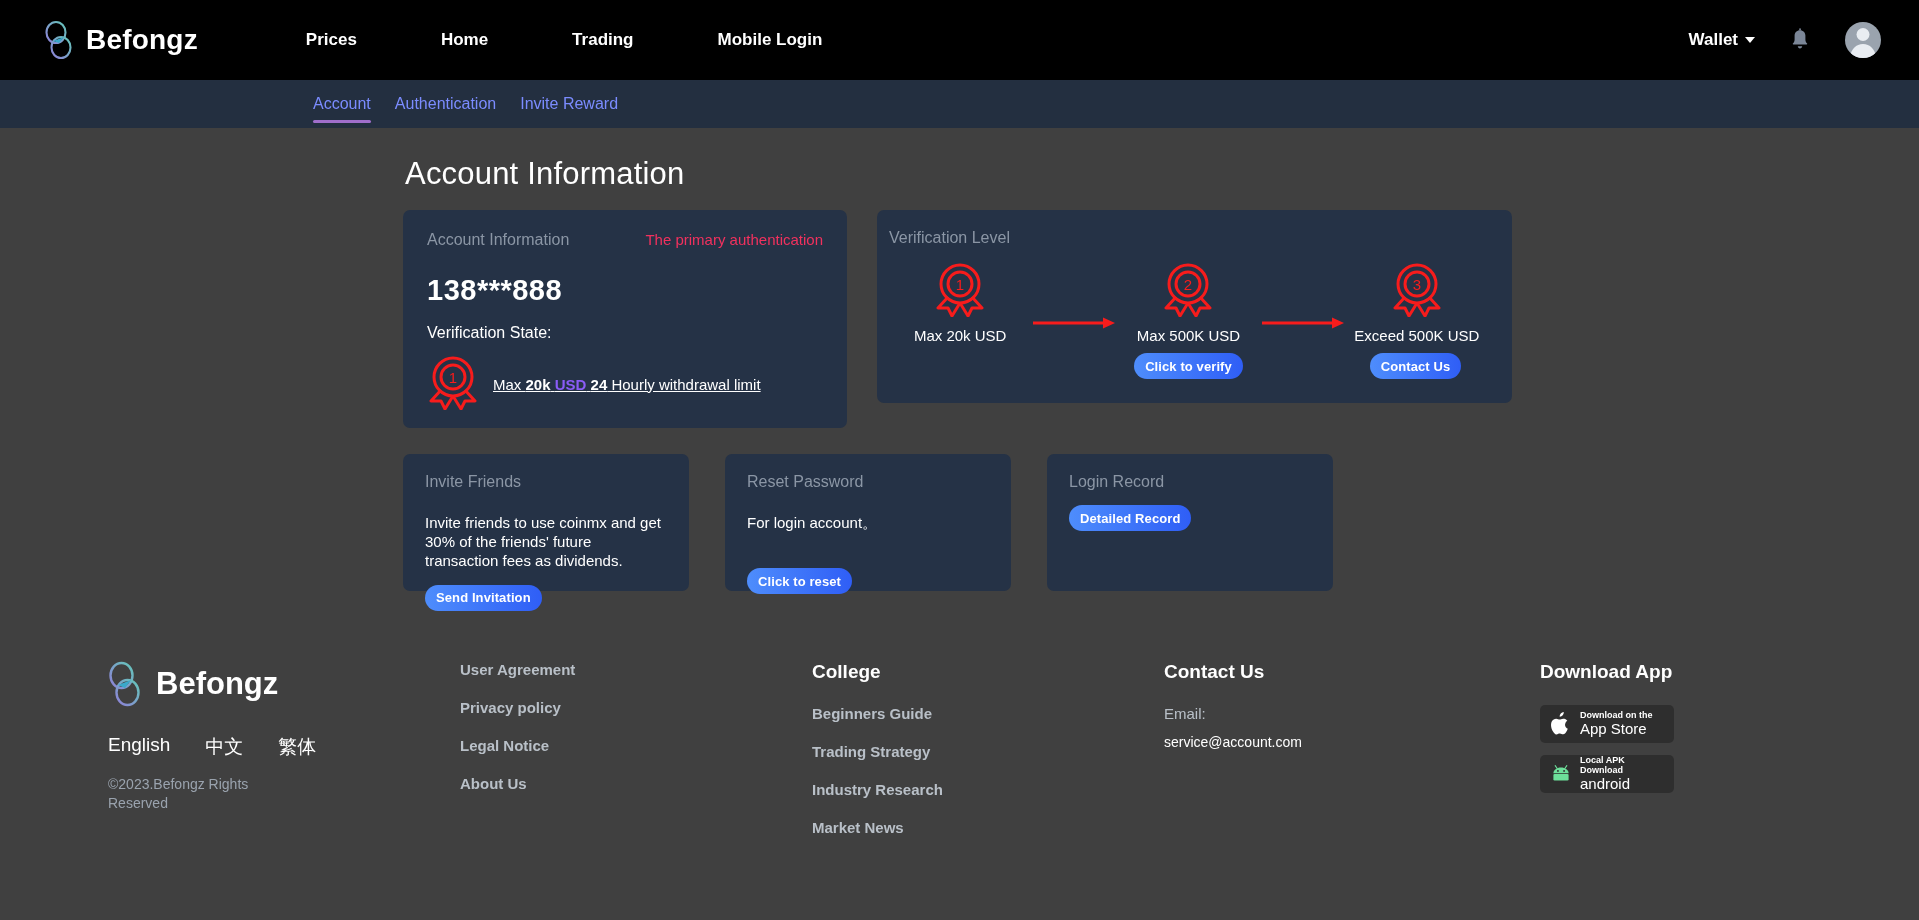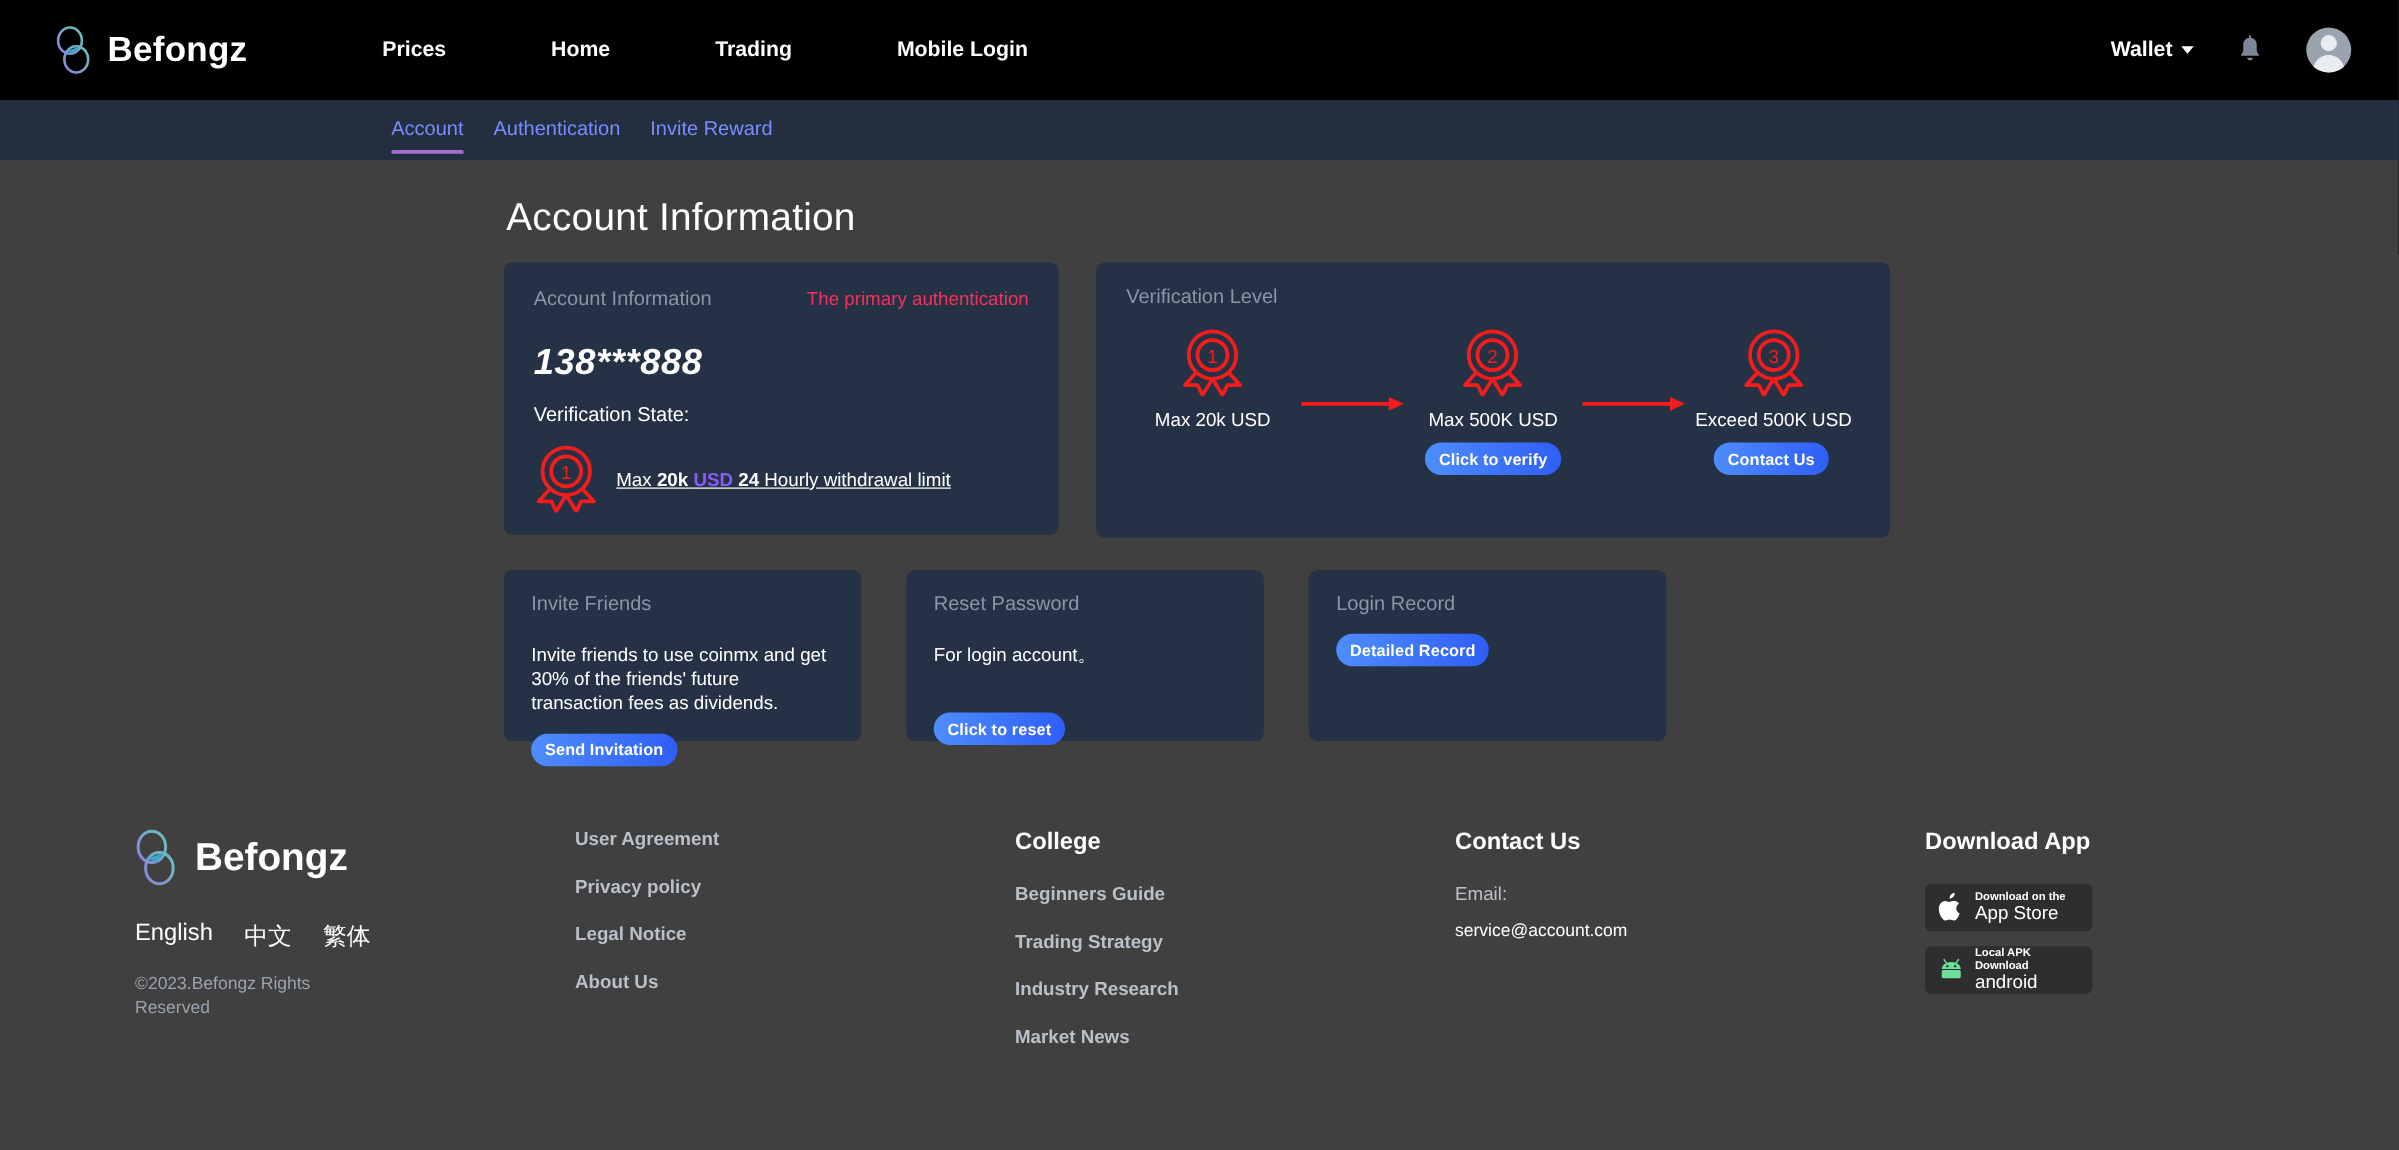--- a/index.html
+++ b/index.html
@@ -79,28 +79,28 @@
   }
   .grid-wrap { margin-left: 403px; }
 
   .row1 { display:flex; gap: 30px; }
   .card { background:#253246; border-radius:7px; position:relative; }
   .card-title { color:#8b96a5; font-size:16px; }
 
   .card-acct { width: 444px; height: 218px; padding: 21px 24px 0 24px; }
   .acct-head { display:flex; justify-content:space-between; align-items:flex-start; }
   .primary-auth { color:#f2315e; font-size:15px; }
-  .acct-number { color:#ffffff; font-size:29px; font-weight:bold; margin-top:25px; letter-spacing:.5px;font-style:italic; }
+  .acct-number { color:#ffffff; font-size:29px; font-weight:bold; margin-top:25px; letter-spacing:.5px; }
   .verif-state { color:#ffffff; font-size:16px; margin-top:17px; }
   .verif-row { display:flex; align-items:center; gap:14px; margin-top:12px; }
   .verif-text { color:#ffffff; font-size:15px;text-decoration:underline; }
   .verif-text b { font-weight:bold; }
   .usd { color:#8a5cf6; font-weight:bold; }
 
-  .card-level { width: 635px; height: 220px; padding: 19px 24px 0 24px; }
+  .card-level { width: 635px; height: 193px; padding: 19px 24px 0 12px; }
   .levels { display:flex; align-items:flex-start; justify-content:center; margin-top:14px; gap:0; }
   .lvl { width: 152px; display:flex; flex-direction:column; align-items:center; }
   .lvl-label { color:#ffffff; font-size:15px; margin-top:6px; white-space:nowrap; }
   .arrow { width: 86px; margin-top: 55px; display:block; }
   .lvl-btns { display:flex; justify-content:center; margin-top:9px; }
   .lvl-btn-slot { width:152px; display:flex; justify-content:center; }
   .spacer86 { width:86px; }
 
   .btn {
     display:inline-flex; align-items:center; justify-content:center;
@@ -115,21 +115,21 @@
   .card-sm { width: 286px; height: 137px; padding: 19px 22px 0 22px; }
   .sm-desc { color:#ffffff; font-size:15px; line-height:1.28; margin-top: 22px; }
   .sm-btn-wrap { margin-top: 14px; }
 
   
   .footer { margin-top: 70px; display:flex; padding-left: 108px; }
   .f-col-brand { width: 352px; }
   .f-brand { display:flex; align-items:center; gap:14px; }
   .f-brand-mark { width:34px;height:46px; display:block; }
   .f-brand-name { color:#ffffff; font-size:31px; font-weight:bold; }
-  .langs { display:flex; gap:25px; margin-top: 27px; }
+  .langs { display:flex; gap:35px; margin-top: 27px; }
   .langs span { color:#ffffff; font-size:19px; cursor:pointer; }
   .copyright { color:#9aa3ae; font-size:14px; margin-top:15px; line-height:1.35; max-width:170px; }
 
   .f-col { width: 352px; }
   .f-col.contact { width: 376px; }
   .f-head { color:#ffffff; font-size:19px; font-weight:bold; margin-bottom: 22px; }
   .f-link { color:#b9c0c8; font-size:15px; font-weight:bold; display:block; margin-bottom: 21px; text-decoration:none; cursor:pointer; }
   .f-sub { color:#b9c0c8; font-size:15px; margin-bottom:12px; }
   .f-email { color:#ffffff; font-size:14px; }
 

